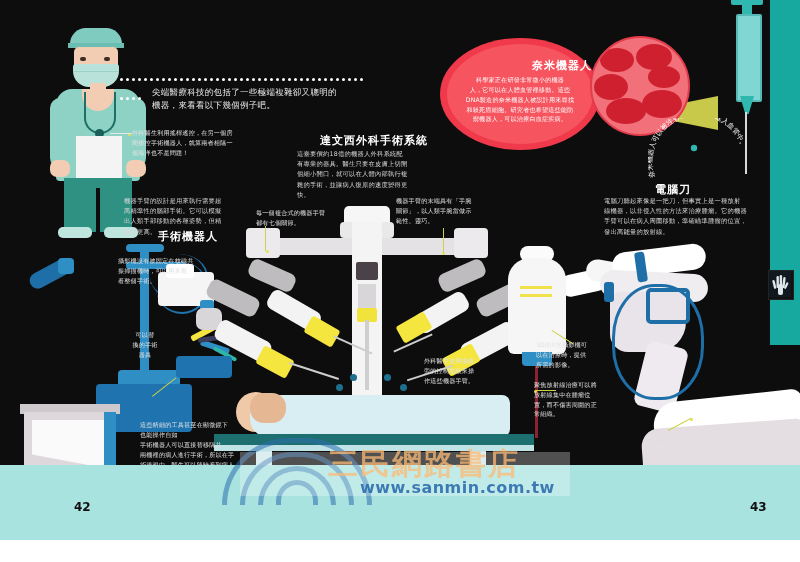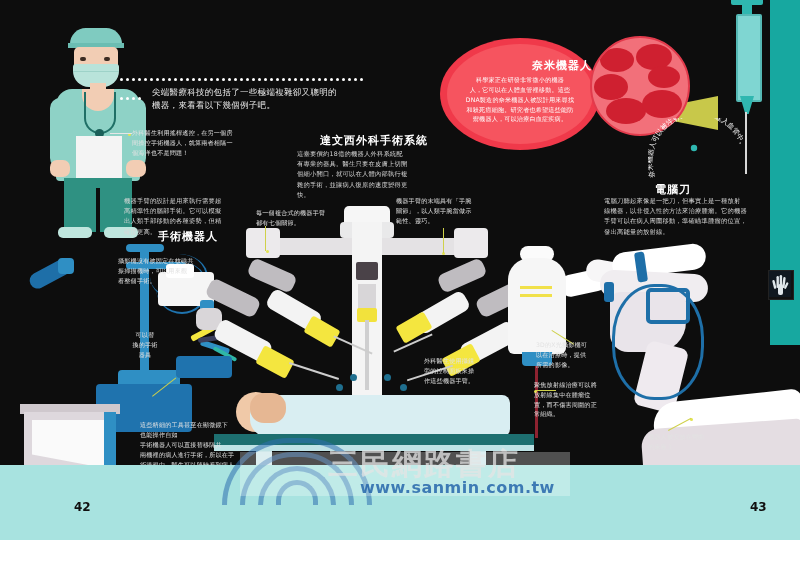--- a/index.html
+++ b/index.html
@@ -141,21 +141,21 @@
   .ck-b2{left:600px;top:272px;width:108px;height:28px;background:#f0edf0;border-radius:14px;transform:rotate(3deg);}
   .ck-b3{left:610px;top:292px;width:76px;height:60px;background:#e9e4ea;border-radius:10px 10px 30px 18px;}
   .ck-b4{left:586px;top:262px;width:52px;height:22px;background:#f7f6f7;border-radius:11px;transform:rotate(10deg);}
   .ck-b5{left:640px;top:344px;width:42px;height:66px;background:#efeaef;border-radius:8px;transform:rotate(14deg);}
   .ck-blue1{left:636px;top:252px;width:10px;height:30px;background:#1e6fa8;border-radius:3px;transform:rotate(-8deg);}
   .ck-blue2{left:604px;top:282px;width:10px;height:20px;background:#1e6fa8;border-radius:3px;}
   .ck-sq{left:646px;top:288px;width:36px;height:28px;border:4px solid #1e6fa8;border-radius:5px;}
   .ck-loop{left:612px;top:284px;width:86px;height:110px;border:3px solid #1e6fa8;border-radius:46%;background:transparent;}
   .couch{left:654px;top:396px;width:150px;height:56px;background:#ffffff;border-radius:24px 10px 6px 6px;transform:rotate(-6deg);}
   .couch2{left:642px;top:424px;width:162px;height:48px;background:#e4dde2;border-radius:18px 6px 0 0;transform:rotate(-4deg);}
-  .wm-text{position:absolute;left:328px;top:444px;font-size:30px;font-weight:bold;color:#e5e5e5;letter-spacing:2px;opacity:.75;}
+  .wm-text{position:absolute;left:328px;top:444px;font-size:30px;font-weight:bold;color:#fdba74;letter-spacing:2px;opacity:.75;}
   .wm-url{position:absolute;left:360px;top:478px;font-size:16px;font-weight:bold;color:#1d5fa8;letter-spacing:.5px;opacity:.8;}
   .wm-rings{position:absolute;left:222px;top:438px;width:150px;height:64px;}
   .wm-rings div{position:absolute;border:5px solid #2f6fb0;border-bottom:none;border-radius:90px 90px 0 0;opacity:.55;}
   .wm-band{position:absolute;left:240px;top:452px;width:330px;height:44px;background:#ffffff;opacity:.28;}
   .wm-san{position:absolute;left:236px;top:462px;font-size:22px;font-weight:bold;color:#4a6d7a;opacity:.45;letter-spacing:10px;}
 </style>
 </head>
 <body>
 
 <div id="page">

